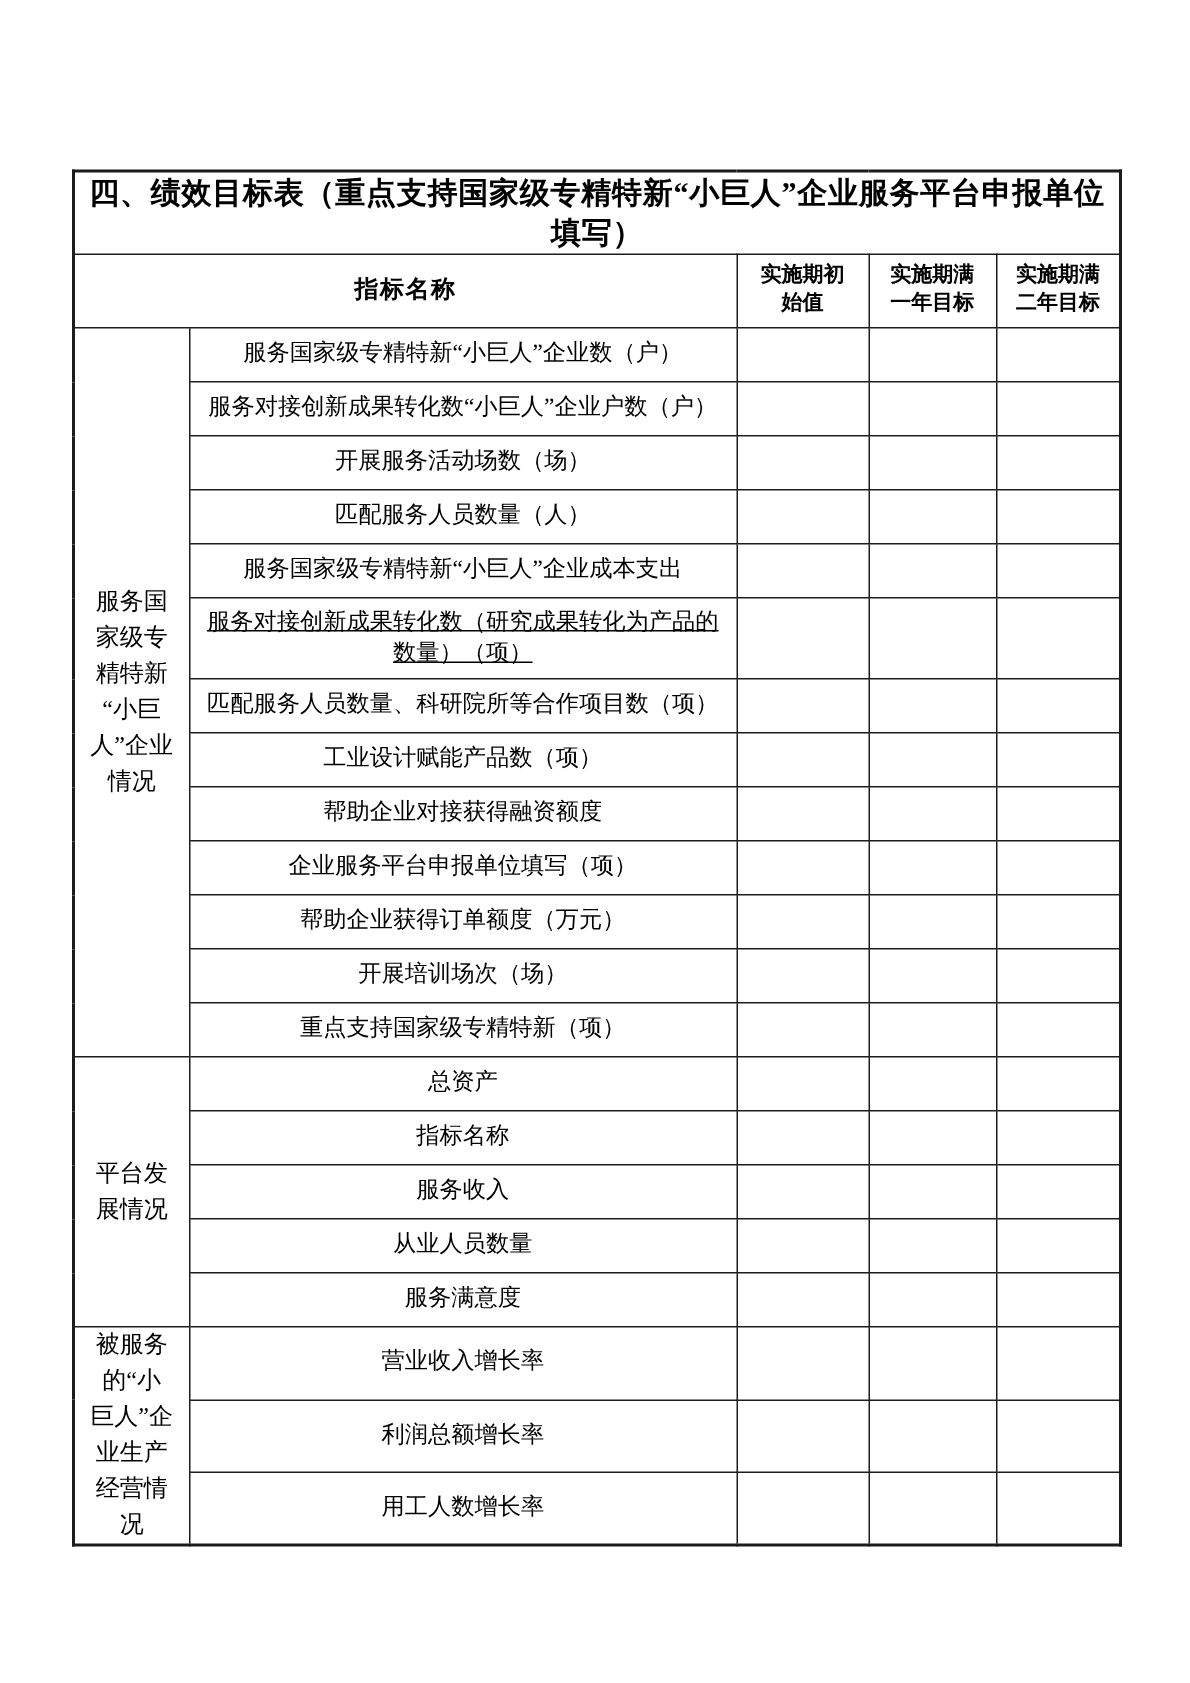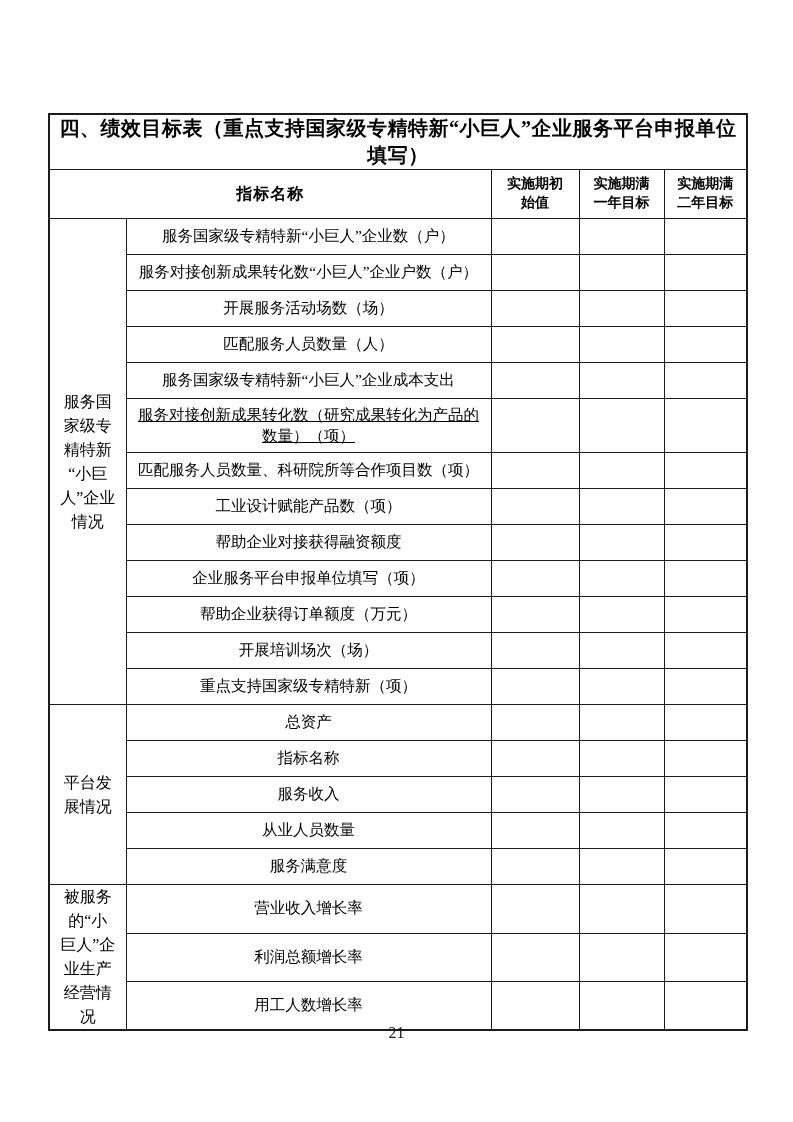--- a/index.html
+++ b/index.html
@@ -241,15 +241,14 @@
     </tr>
     <tr class="h-big">
       <td class="ind-cell">用工人数增长率</td>
       <td class="val-cell"></td>
       <td class="val-cell"></td>
       <td class="val-cell"></td>
     </tr>
   </tbody>
     </table>
 
-  <div class="page-number">21</div>
 
 </div>
 
 </body></html>

